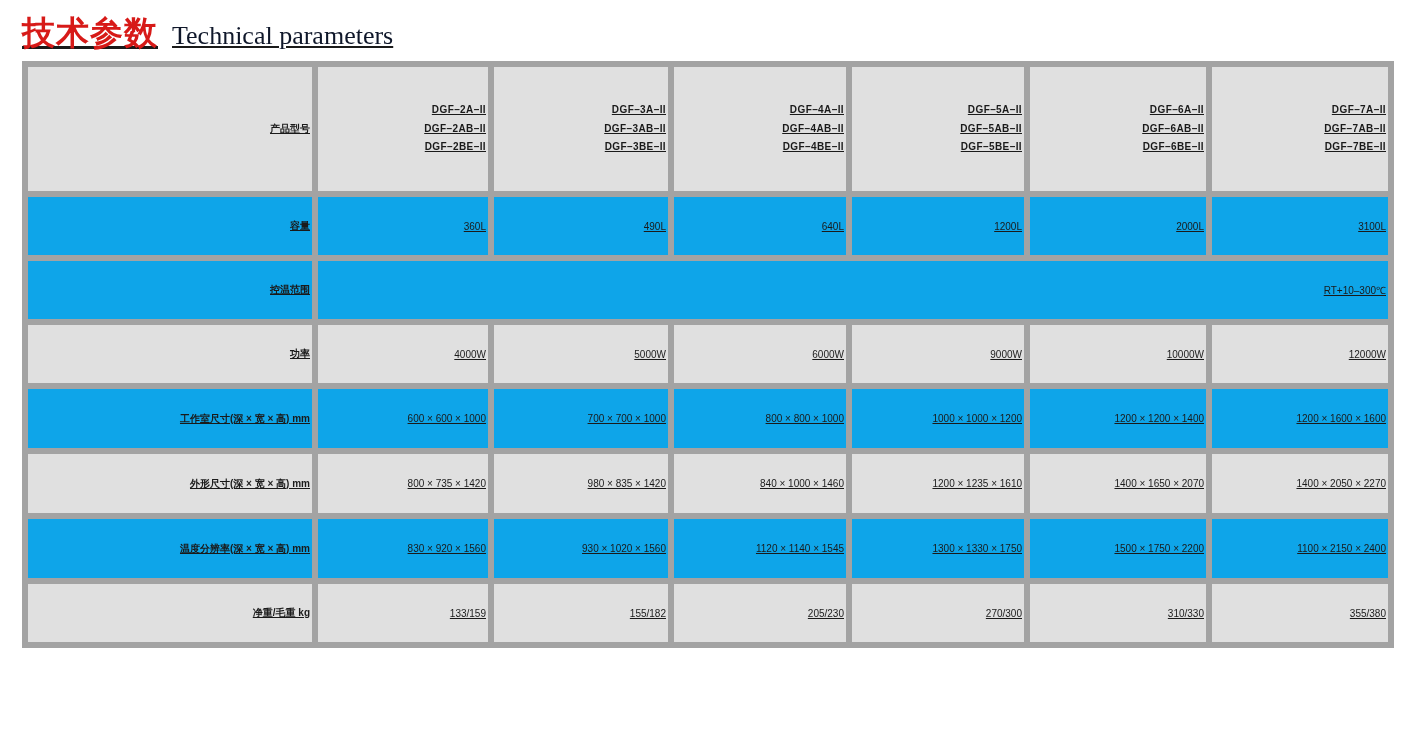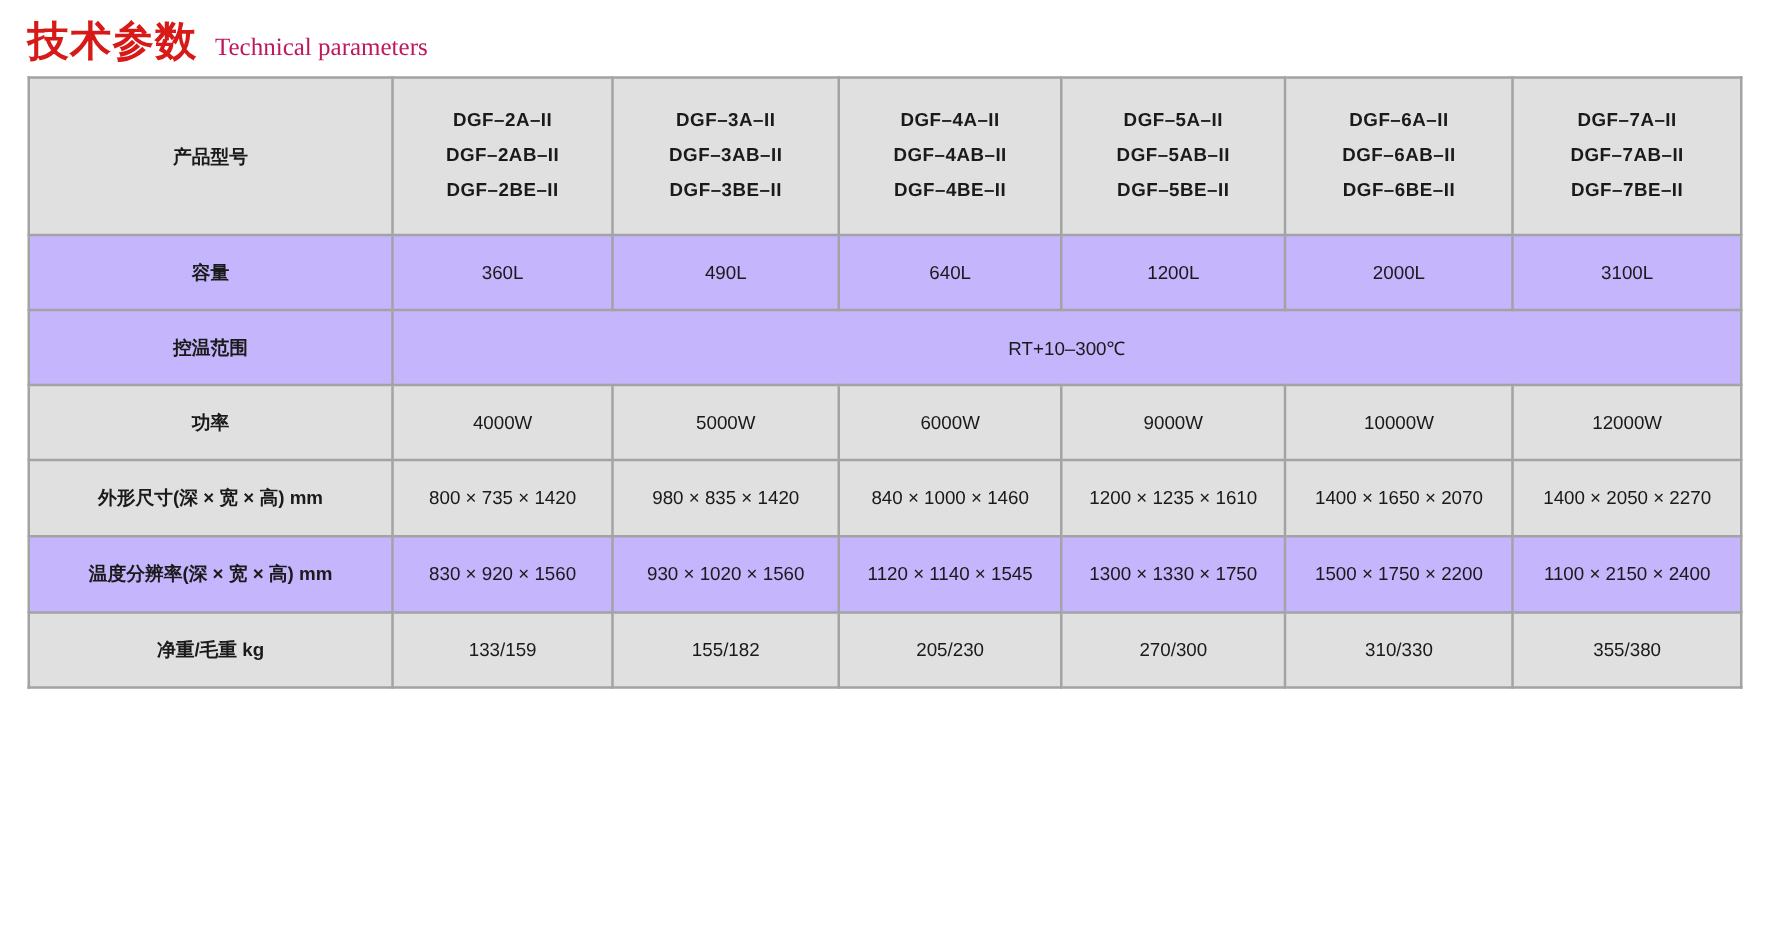--- a/index.html
+++ b/index.html
@@ -13,59 +13,60 @@
     font-family: "Liberation Sans", sans-serif;
     color: #1a1a1a;
     overflow: hidden;
   }
   .page {
     position: relative;
     width: 1417px;
     height: 749px;
     box-sizing: border-box;
     padding: 0;
+    text-decoration: underline;
   }
   
   .header {
     display: flex;
     align-items: baseline;
     padding: 16px 0 12px 22px;
   }
   .title-cn {
     font-family: "DejaVu Sans", sans-serif;
     font-size: 33px;
     font-weight: bold;
     color: #d71a18;
     letter-spacing: 1px;
     line-height: 1;
   }
   .title-en {
     font-family: "Liberation Serif", serif;
-    font-size: 20px;
-    color: #be185d;
+    font-size: 26px;
+    color: #0f172a;
     margin-left: 14px;
     line-height: 1;
   }
   
   .spec-table {
     border-collapse: collapse;
     width: 1372px;
     margin-left: 22px;
     table-layout: fixed;
   }
   .spec-table td {
-    border: 2px solid #a3a3a3;
-    text-align: center;
+    border: 6px solid #a3a3a3;
+    text-align: right;
     vertical-align: middle;
-    font-size: 15px;
+    font-size: 10px;
     color: #1a1a1a;
     padding: 6px 2px;
   }
   .shade-a { background: #e0e0e0; }
-  .shade-b { background: #c4b5fd; }
+  .shade-b { background: #0ea5e9; }
   .label-cell {
     font-weight: bold;
     font-size: 15.5px;
     width: 290px;
   }
   .model-cell {
     font-weight: bold;
     font-size: 14.5px;
     letter-spacing: 0.4px;
     line-height: 1.85;
@@ -128,20 +129,29 @@
       <tr class="row-std">
         <td class="label-cell shade-a">功率</td>
         <td class="val shade-a">4000W</td>
         <td class="val shade-a">5000W</td>
         <td class="val shade-a">6000W</td>
         <td class="val shade-a">9000W</td>
         <td class="val shade-a">10000W</td>
         <td class="val shade-a">12000W</td>
       </tr>
 
+      <tr class="row-tall">
+        <td class="label-cell shade-b">工作室尺寸(深 × 宽 × 高) mm</td>
+        <td class="val-small shade-b">600 × 600 × 1000</td>
+        <td class="val-small shade-b">700 × 700 × 1000</td>
+        <td class="val-small shade-b">800 × 800 × 1000</td>
+        <td class="val-small shade-b">1000 × 1000 × 1200</td>
+        <td class="val-small shade-b">1200 × 1200 × 1400</td>
+        <td class="val-small shade-b">1200 × 1600 × 1600</td>
+      </tr>
 
       <tr class="row-tall">
         <td class="label-cell shade-a">外形尺寸(深 × 宽 × 高) mm</td>
         <td class="val-small shade-a">800 × 735 × 1420</td>
         <td class="val-small shade-a">980 × 835 × 1420</td>
         <td class="val-small shade-a">840 × 1000 × 1460</td>
         <td class="val-small shade-a">1200 × 1235 × 1610</td>
         <td class="val-small shade-a">1400 × 1650 × 2070</td>
         <td class="val-small shade-a">1400 × 2050 × 2270</td>
       </tr>

